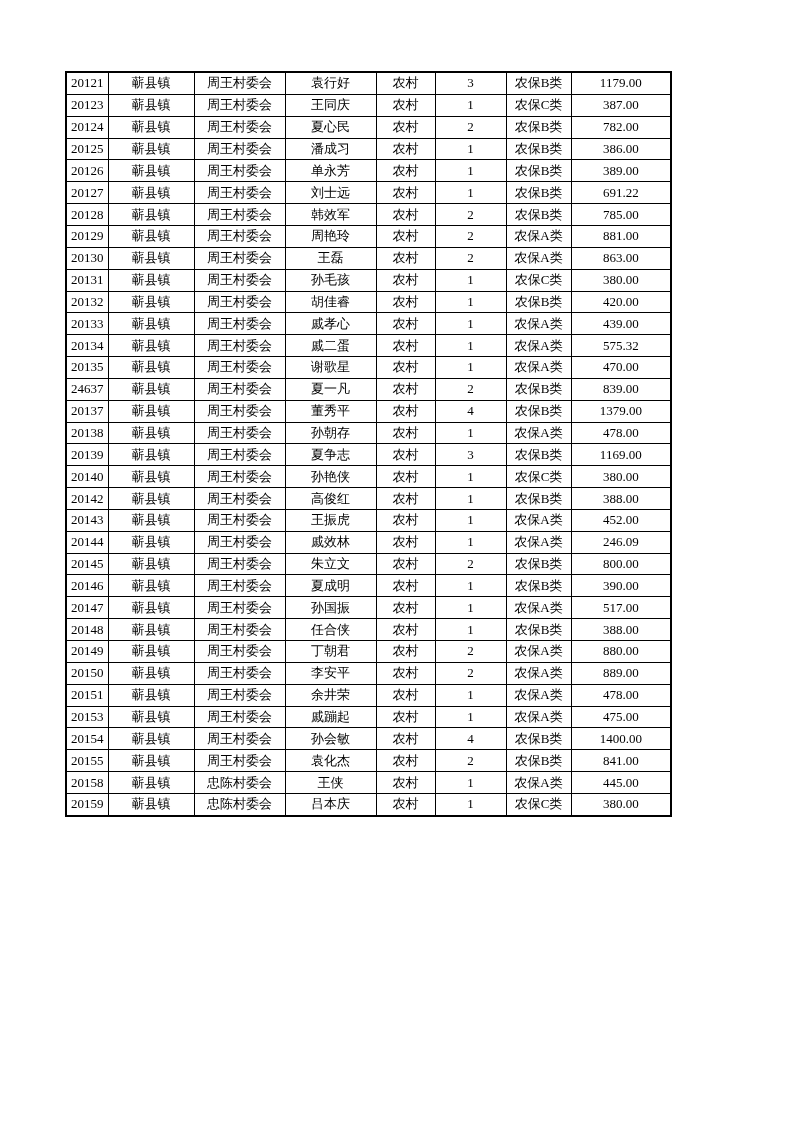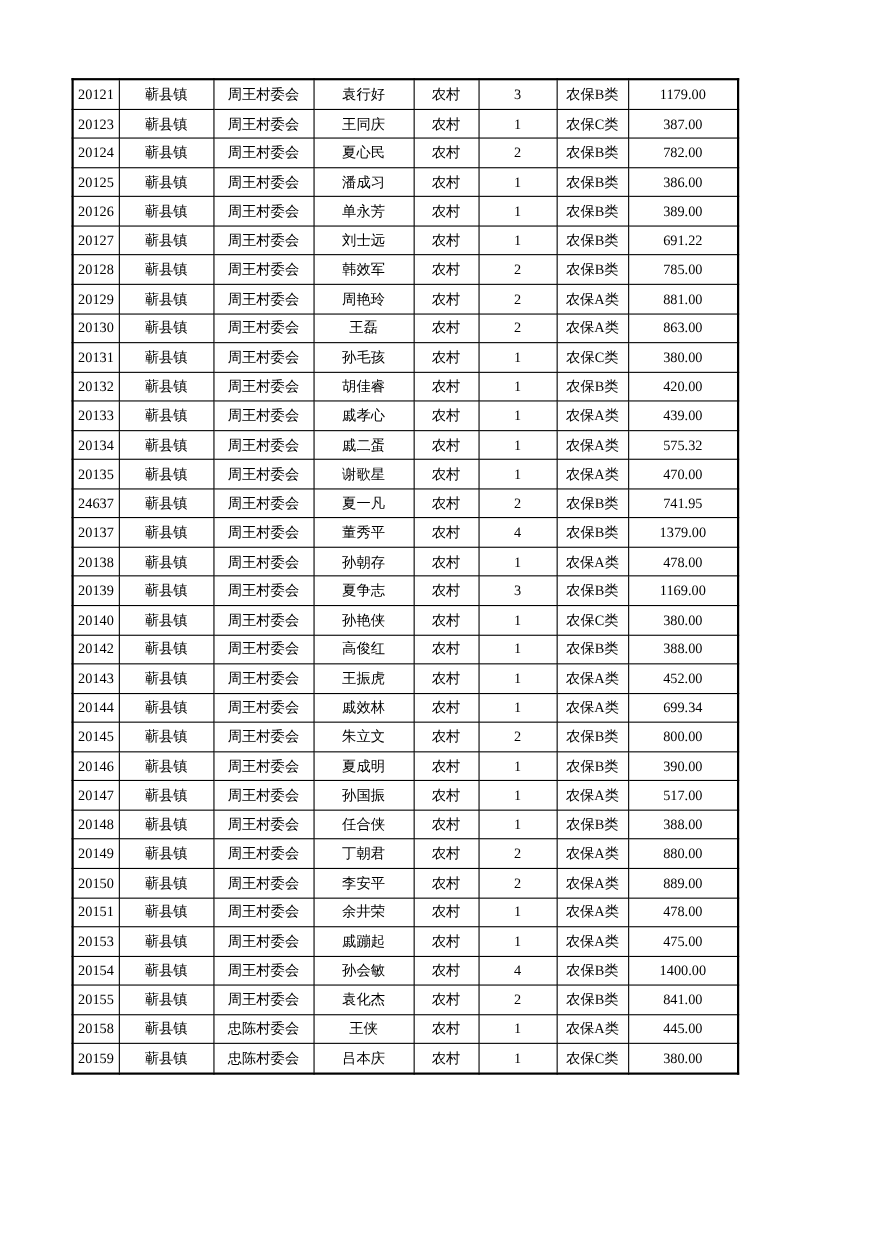--- a/index.html
+++ b/index.html
@@ -13,21 +13,21 @@
     height: 1122px;
     background: #ffffff;
     overflow: hidden;
     font-family: "Liberation Serif", "DejaVu Serif", serif;
   }
   .data-table {
     position: absolute;
     left: 65px;
     top: 71px;
     width: 605px;
-    height: 906px;
+    height: 746px;
     border-collapse: collapse;
     table-layout: fixed;
     border: 2px solid #000000;
   }
   .data-table td {
     border: 1px solid #000000;
     text-align: center;
     vertical-align: middle;
     font-size: 13px;
     color: #000000;
@@ -193,21 +193,21 @@
           <td>470.00</td>
         </tr>
         <tr>
           <td>24637</td>
           <td>蕲县镇</td>
           <td>周王村委会</td>
           <td>夏一凡</td>
           <td>农村</td>
           <td>2</td>
           <td>农保B类</td>
-          <td>741.95</td>
+          <td>839.00</td>
         </tr>
         <tr>
           <td>20137</td>
           <td>蕲县镇</td>
           <td>周王村委会</td>
           <td>董秀平</td>
           <td>农村</td>
           <td>4</td>
           <td>农保B类</td>
           <td>1379.00</td>
@@ -263,21 +263,21 @@
           <td>452.00</td>
         </tr>
         <tr>
           <td>20144</td>
           <td>蕲县镇</td>
           <td>周王村委会</td>
           <td>戚效林</td>
           <td>农村</td>
           <td>1</td>
           <td>农保A类</td>
-          <td>699.34</td>
+          <td>246.09</td>
         </tr>
         <tr>
           <td>20145</td>
           <td>蕲县镇</td>
           <td>周王村委会</td>
           <td>朱立文</td>
           <td>农村</td>
           <td>2</td>
           <td>农保B类</td>
           <td>800.00</td>

